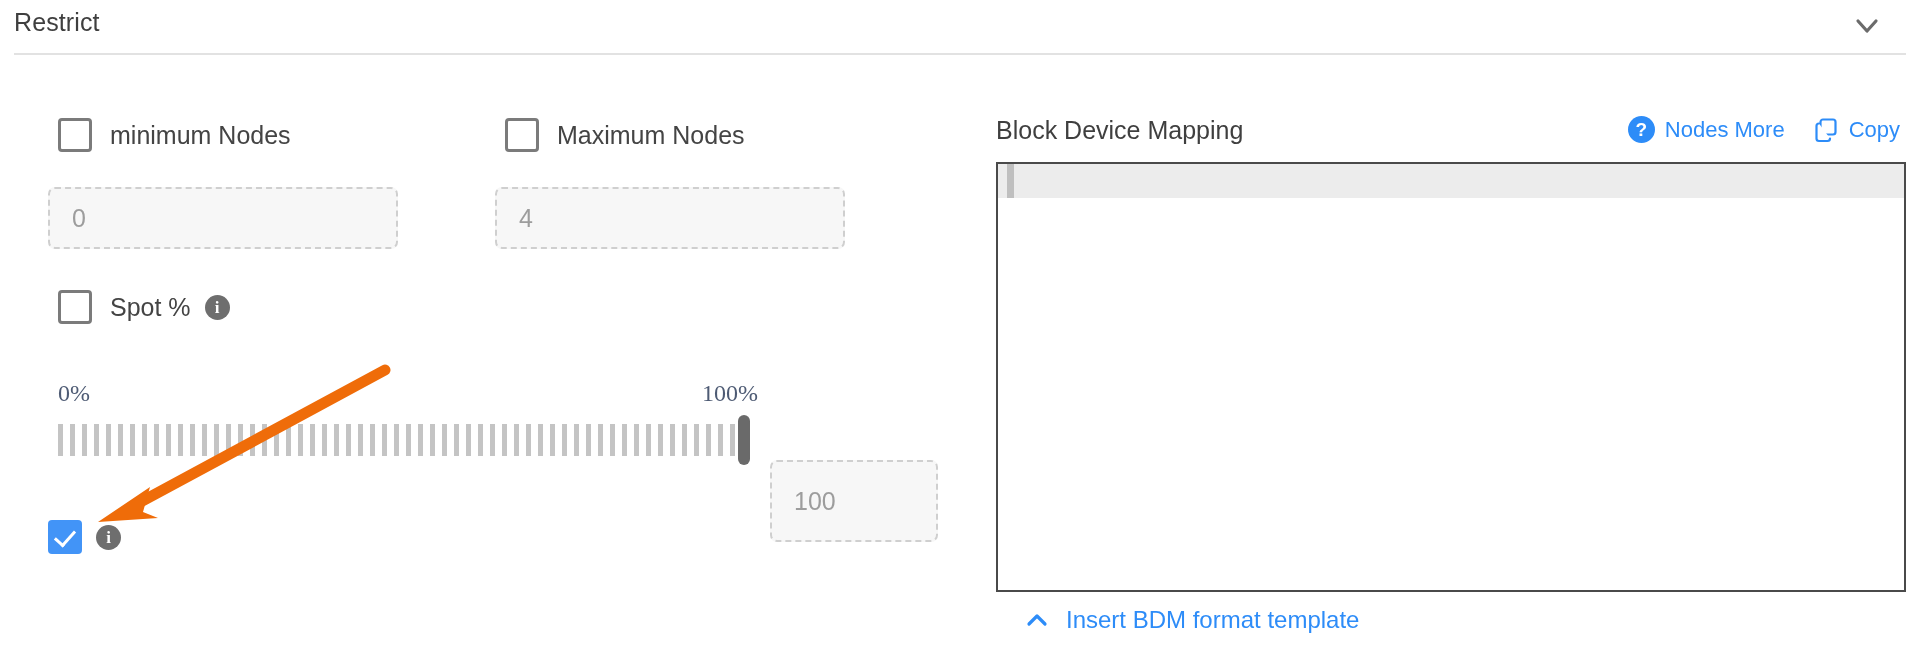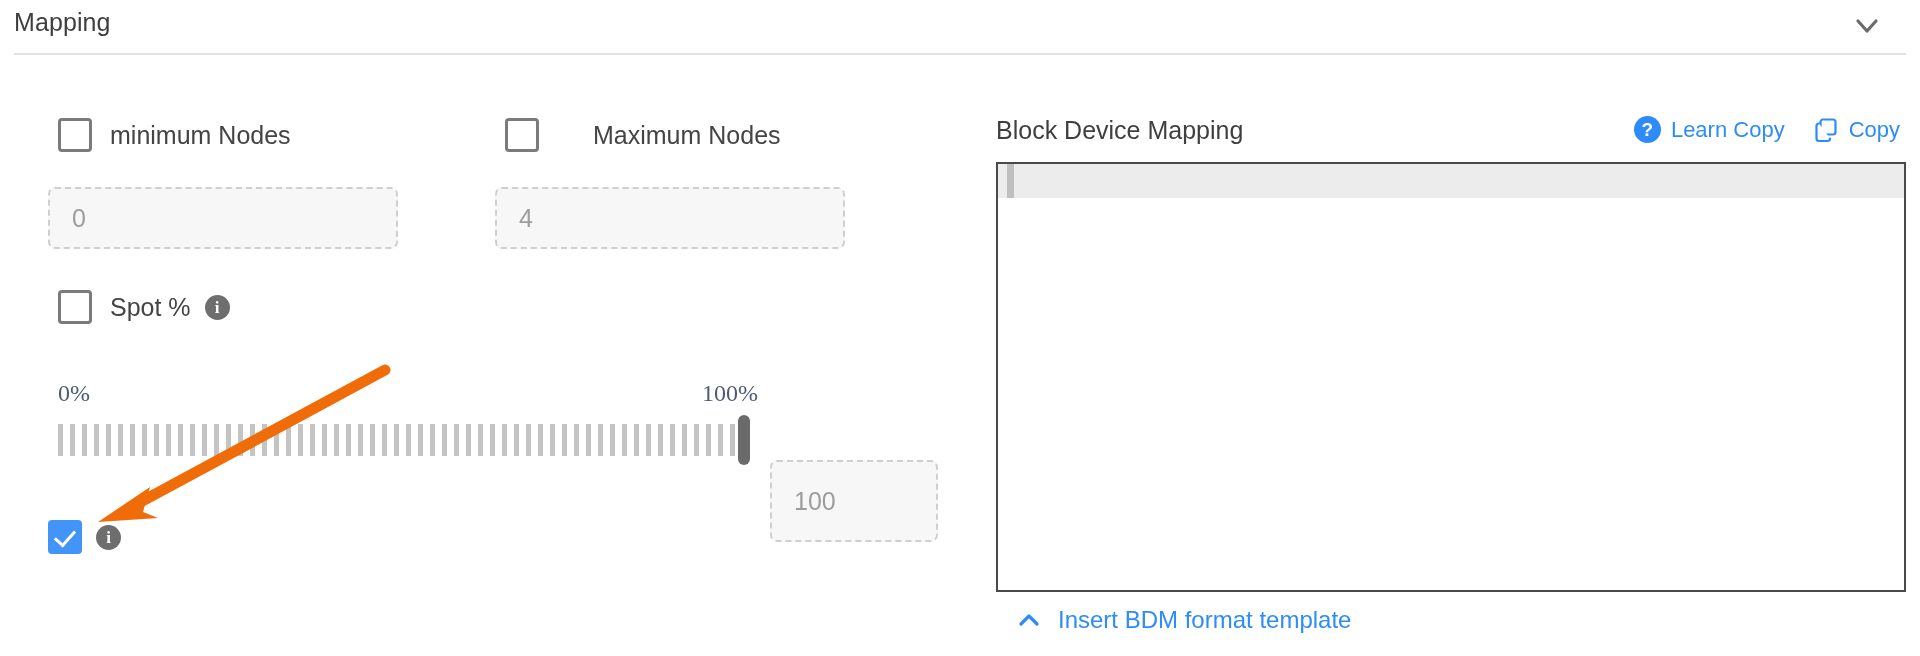--- a/index.html
+++ b/index.html
@@ -251,21 +251,21 @@
     position: absolute;
     left: 9px;
     top: 0;
     width: 7px;
     height: 34px;
     background: #bfbfbf;
   }
 
   .bdm-footer {
     position: absolute;
-    left: 20px;
+    left: 28px;
     top: 552px;
     display: flex;
     align-items: center;
     gap: 16px;
     color: #2d8cf8;
     font-size: 24px;
     cursor: pointer;
     white-space: nowrap;
   }
   .chev-up { width: 26px; height: 26px; flex: none; }
@@ -277,38 +277,38 @@
     top: 0;
     width: 1920px;
     height: 656px;
     pointer-events: none;
   }
 </style>
 </head>
 <body>
 
 <div class="section-header">
-  <div class="section-title">Mapping</div>
+  <div class="section-title">Restrict</div>
   <div class="collapse-chevron">
     <svg viewBox="0 0 34 34" width="34" height="34" aria-hidden="true">
       <path d="M8 12 L17 22 L26 12" fill="none" stroke="#6b6b6b" stroke-width="3.2" stroke-linecap="round" stroke-linejoin="round"></path>
     </svg>
   </div>
   <div class="header-rule"></div>
 </div>
 
 <div class="left-pane">
 
   <div class="cb-row" style="left:58px; top:68px;">
     <span class="cb-box"></span>
     <span class="cb-label">minimum Nodes</span>
   </div>
   <input class="dashed-input" style="left: 48px; top: 137px; width: 350px; height: 62px;" readonly="" placeholder="0">
 
-  <div class="cb-row" style="left:505px; top:68px;gap:36px;">
+  <div class="cb-row" style="left:505px; top:68px;">
     <span class="cb-box"></span>
     <span class="cb-label">Maximum Nodes</span>
   </div>
   <input class="dashed-input" style="left: 495px; top: 137px; width: 350px; height: 62px;" readonly="" placeholder="4">
 
   <div class="cb-row" style="left:58px; top:240px;">
     <span class="cb-box"></span>
     <span class="cb-label">Spot %</span>
     <span class="info-icon">i</span>
   </div>
@@ -386,21 +386,21 @@
     <span class="info-icon">i</span>
   </div>
 </div>
 
 <div class="right-pane">
   <div class="bdm-title">Block Device Mapping</div>
 
   <div class="bdm-actions">
     <div class="action-link">
       <span class="q-icon">?</span>
-      <span>Learn Copy</span>
+      <span>Nodes More</span>
     </div>
     <div class="action-link">
       <span class="copy-icon">
         <svg viewBox="0 0 26 26" width="26" height="26" aria-hidden="true">
           <rect x="7.5" y="2.5" width="15" height="15" rx="2.5" fill="none" stroke="#2d8cf8" stroke-width="2.2"></rect>
           <path d="M17 21.5 a2.5 2.5 0 0 1 -2.5 2.5 H6 a2.5 2.5 0 0 1 -2.5 -2.5 V9 a2.5 2.5 0 0 1 2.5 -2.5" fill="#ffffff" stroke="#2d8cf8" stroke-width="2.2" stroke-linecap="round" stroke-linejoin="round"></path>
         </svg>
       </span>
       <span>Copy</span>
     </div>

